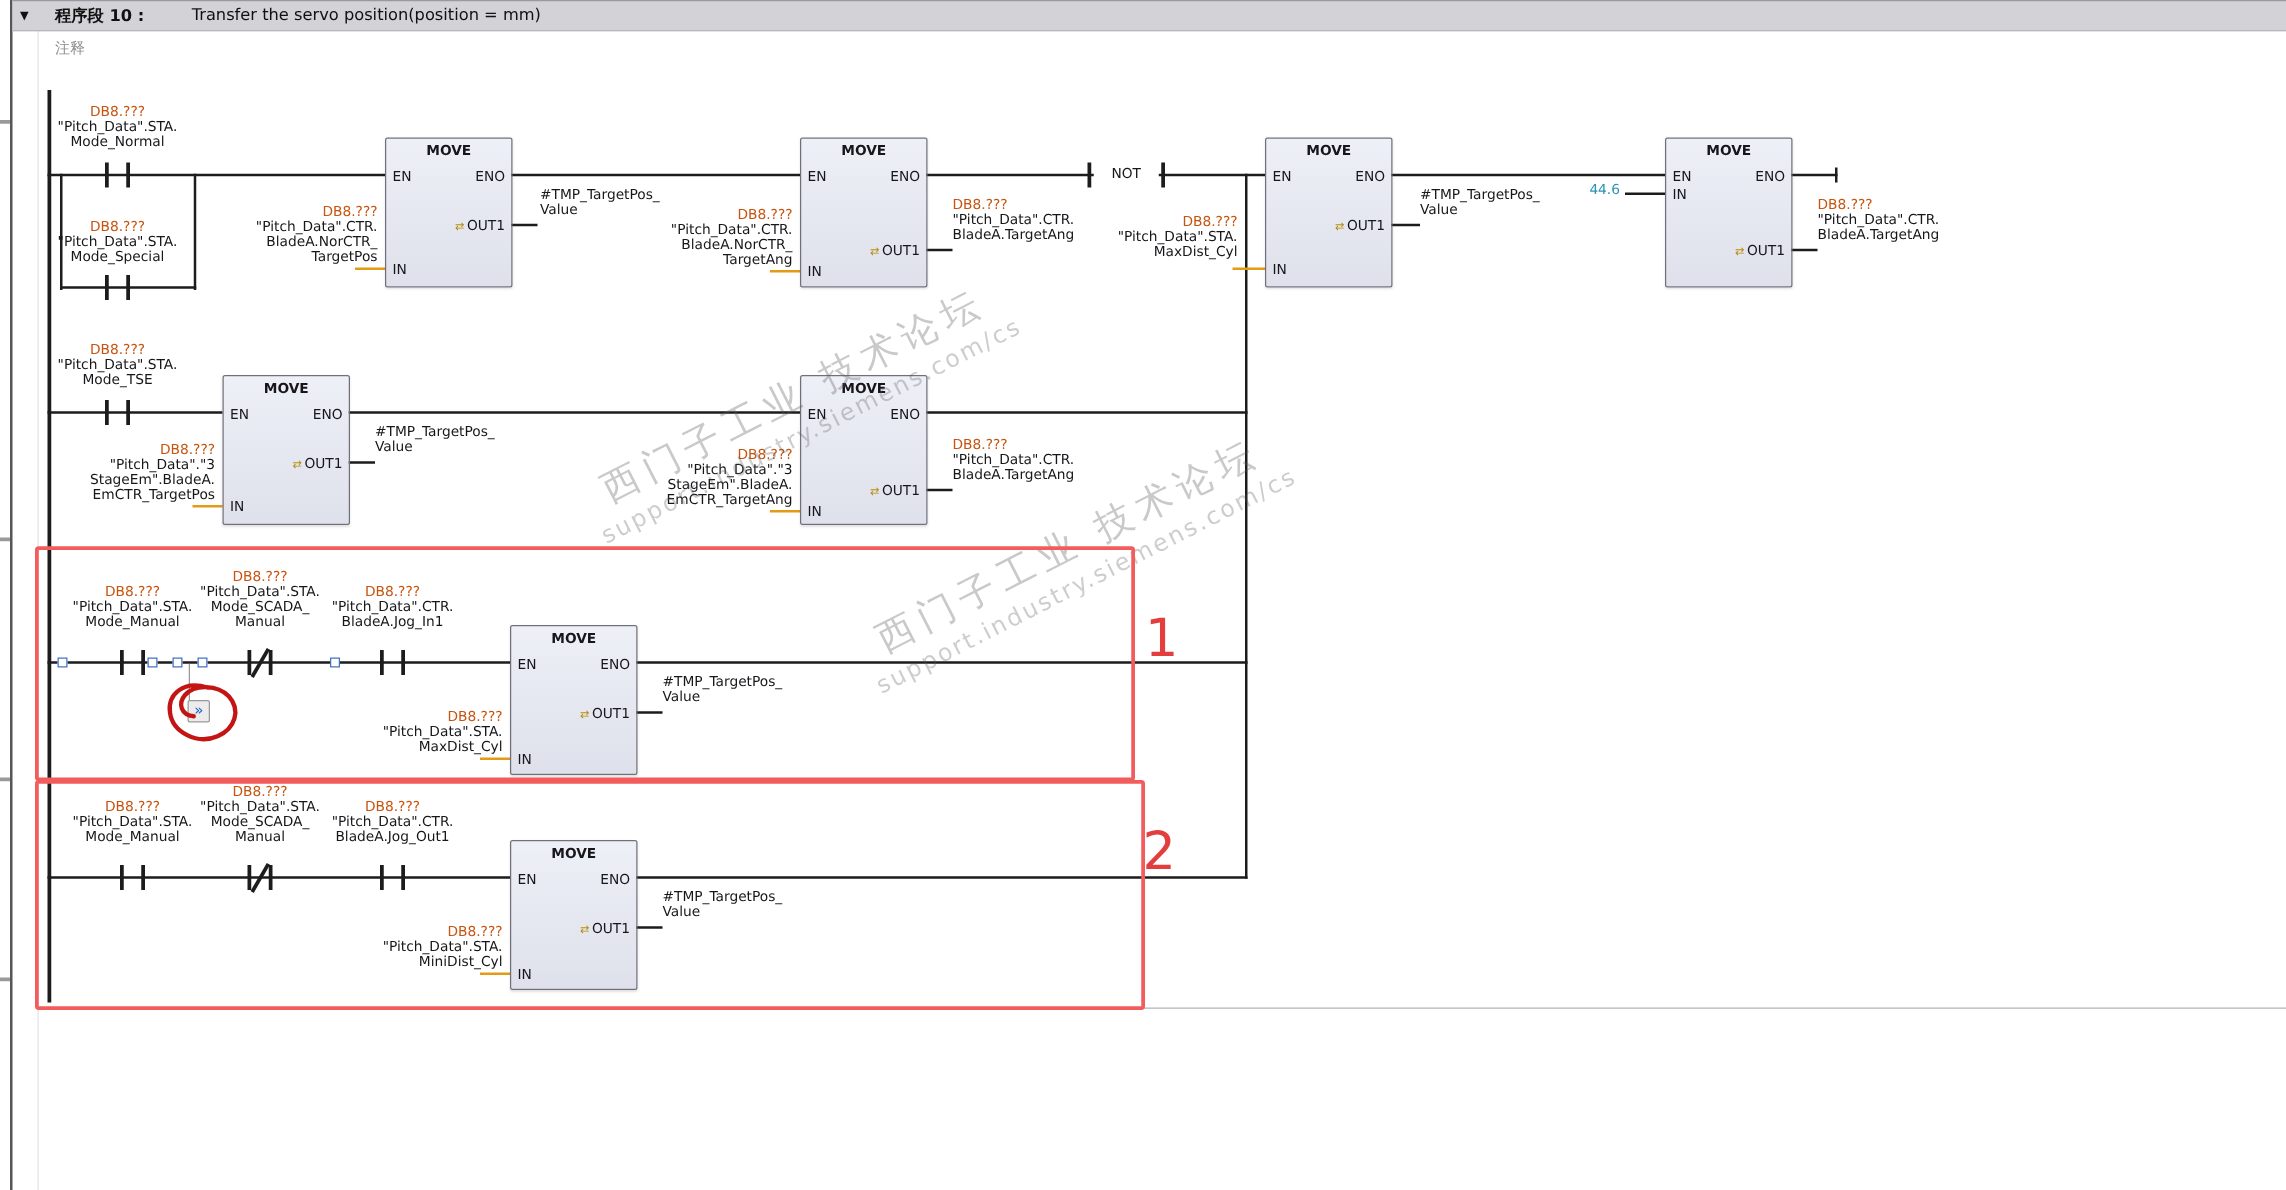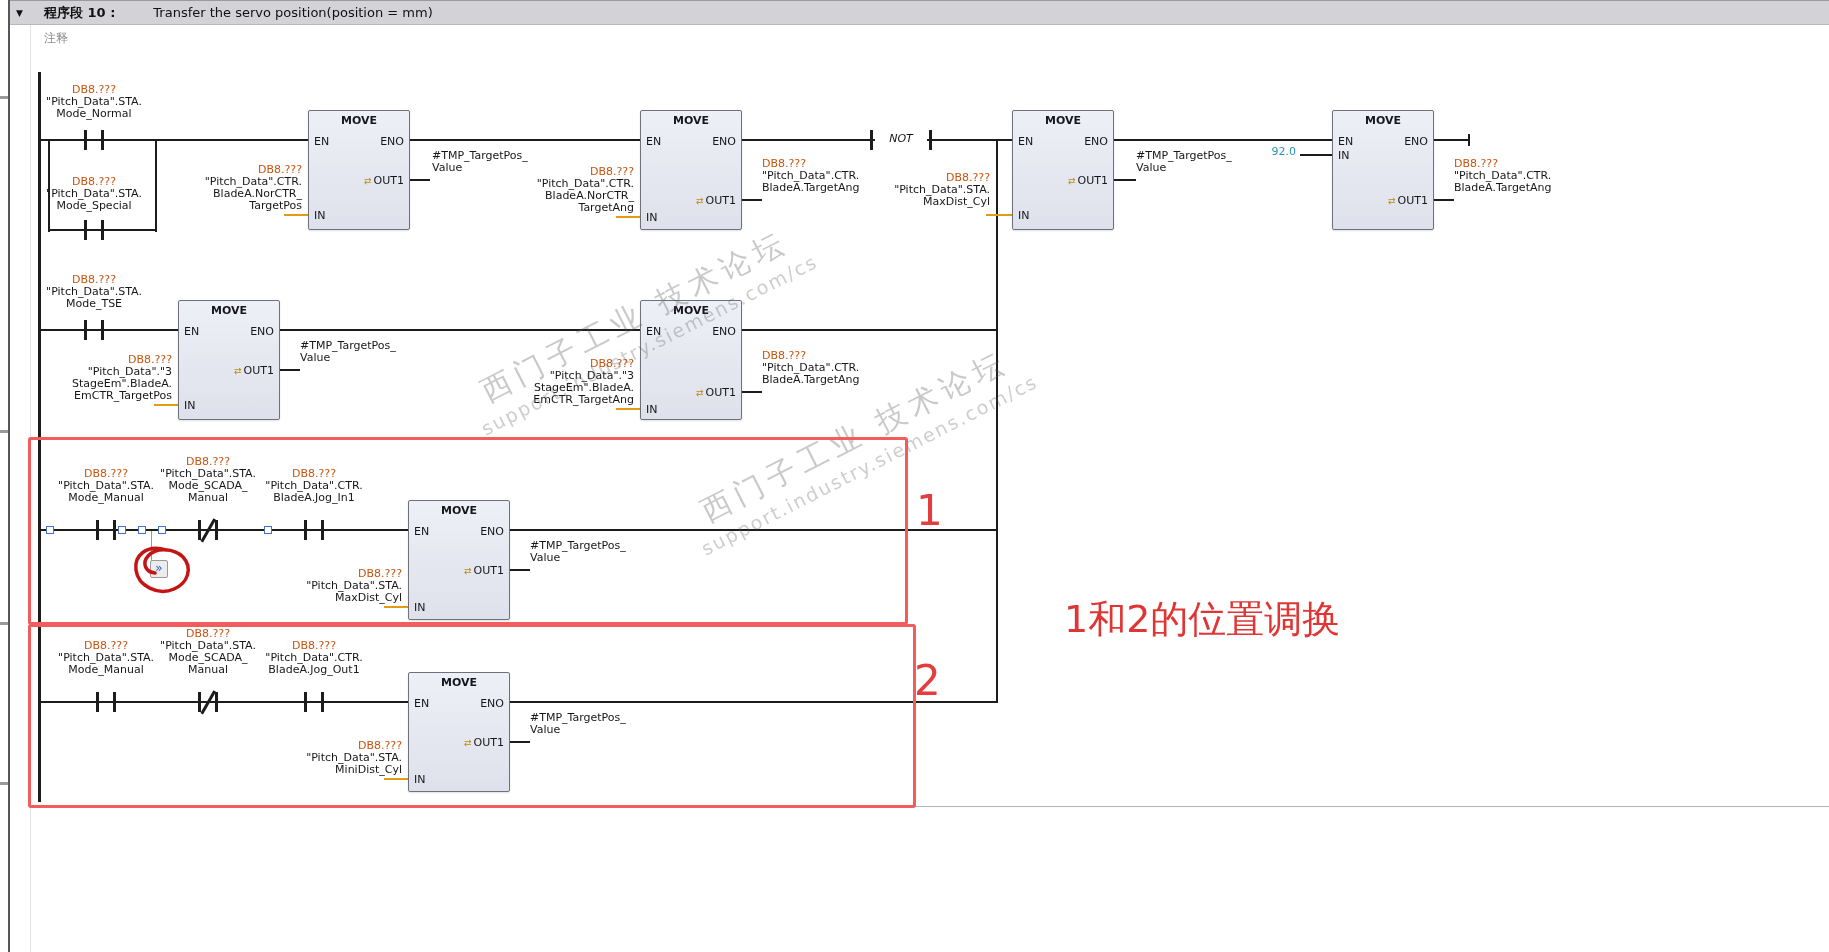--- a/index.html
+++ b/index.html
@@ -35,21 +35,21 @@
   .comment { position:absolute; left:44px; top:30px; font-size:12px; color:#8f8f93; }
 
   
   .contact { position:absolute; width:20px; height:20px; }
   .contact .bar { position:absolute; top:0; width:3px; height:20px; background:#1c1c1c; }
   .contact .bar.l { left:0; } .contact .bar.r { right:0; }
   .contact .slash { position:absolute; left:-3px; top:9px; width:26px; height:2.5px;
     background:#1c1c1c; transform:rotate(-60deg); }
 
   
-  .notc { position:absolute; width:62px; height:20px;font-style:italic; }
+  .notc { position:absolute; width:62px; height:20px; }
   .notc .bar { position:absolute; top:0; width:3px; height:20px; background:#1c1c1c; }
   .notc .bar.l { left:0; } .notc .bar.r { right:0; }
   .notc .lbl { position:absolute; left:5px; right:5px; top:2px; text-align:center;
     background:#fff; font-size:11px; }
 
   
   .blk {
     position:absolute; width:100px; height:118px;
     background:linear-gradient(180deg,#eef0f7,#dee0eb);
     border:1px solid #70707c; border-radius:2px;
@@ -315,21 +315,21 @@
       <div class="nm">"Pitch_Data".CTR.
 BladeA.NorCTR_
 TargetAng</div>
     </div>
   <div class="opr r" style="right:839px;top:172px">
       <div class="db">DB8.???</div>
       <div class="nm">"Pitch_Data".STA.
 MaxDist_Cyl</div>
     </div>
   <div class="opr r const" style="right:533px;top:146px">
-      <div>92.0</div>
+      <div>44.6</div>
     </div>
   <div class="opr r" style="right:1657px;top:354px">
       <div class="db">DB8.???</div>
       <div class="nm">"Pitch_Data"."3
 StageEm".BladeA.
 EmCTR_TargetPos</div>
     </div>
   <div class="opr r" style="right:1195px;top:358px">
       <div class="db">DB8.???</div>
       <div class="nm">"Pitch_Data"."3
@@ -392,21 +392,20 @@
   <div class="dragline" style="left:151px;top:531px;height:30px"></div>
   <div class="dragicon" style="left:150px;top:560px">»</div>
   <svg class="scribble" style="left:128px;top:542px" width="70" height="60" viewBox="0 0 70 60">
     <path d="M 38 8 C 18 2, 6 14, 8 28 C 10 44, 30 54, 46 47 C 60 41, 65 26, 55 15 C 46 6, 28 5, 20 14 C 14 21, 17 30, 27 31" stroke="#c41515" stroke-width="3.5" fill="none" stroke-linecap="round"></path>
   </svg>
 
   <div class="redbox" style="left:28px;top:437px;width:874px;height:182px"></div>
   <div class="redbox" style="left:28px;top:624px;width:882px;height:178px"></div>
   <div class="rednum" style="left:916px;top:486px">1</div>
   <div class="rednum" style="left:914px;top:656px">2</div>
-  <div class="rednote" style="left:1064px;top:594px">1和2的位置调换</div>
 
   <div class="wm" style="left:360px;top:295px">
     <div class="l1">西门子工业 技术论坛</div>
     <div class="l2">support.industry.siemens.com/cs</div>
   </div>
   <div class="wm" style="left:580px;top:415px">
     <div class="l1">西门子工业 技术论坛</div>
     <div class="l2">support.industry.siemens.com/cs</div>
   </div>
 

